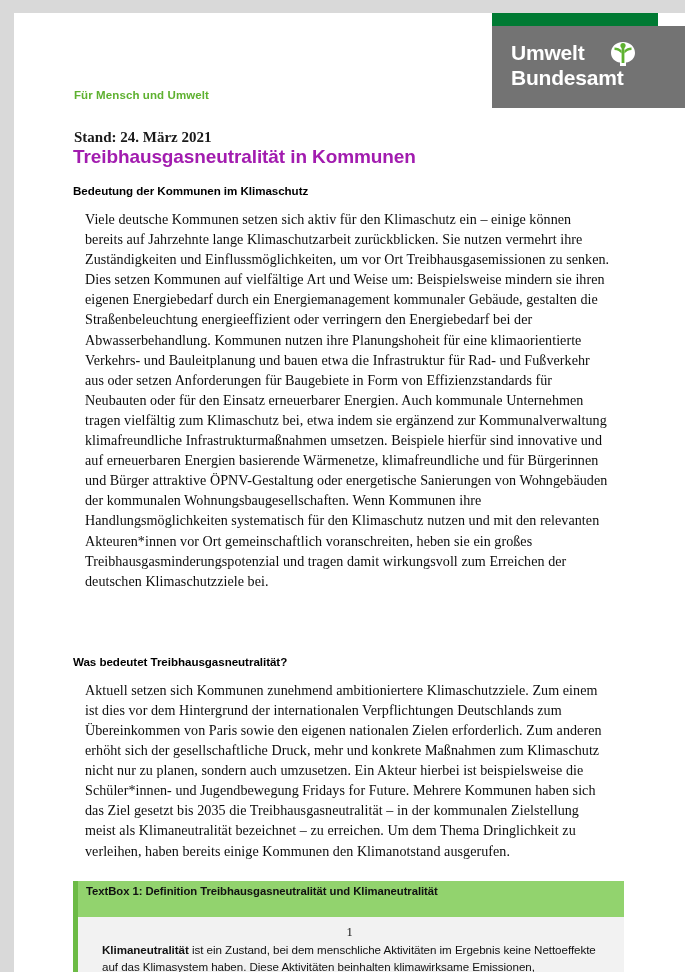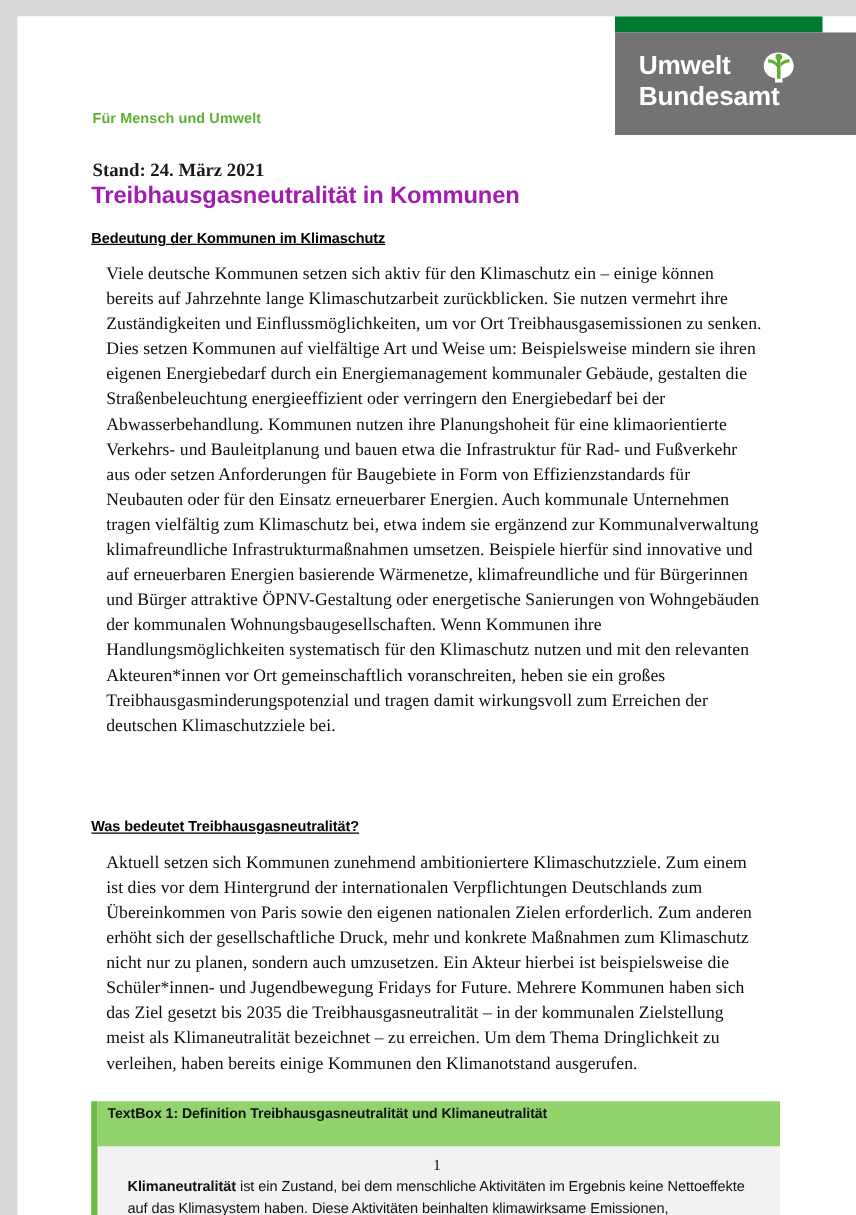--- a/index.html
+++ b/index.html
@@ -100,21 +100,20 @@
     top: 171px;
     width: 551px;
   }
   h2.section-heading {
     margin: 0 0 4px 0;
     font-family: "Liberation Sans", sans-serif;
     font-weight: bold;
     font-size: 11.6px;
     color: #000000;
     letter-spacing: -0.05px;
-    text-decoration: underline;
   }
   p.body-text {
     margin: 12px;
     font-family: "Liberation Serif", serif;
     font-size: 14.1px;
     line-height: 20.1px;
     color: #0d0d0d;
     text-align: left;
     letter-spacing: 0.05px;
   }

